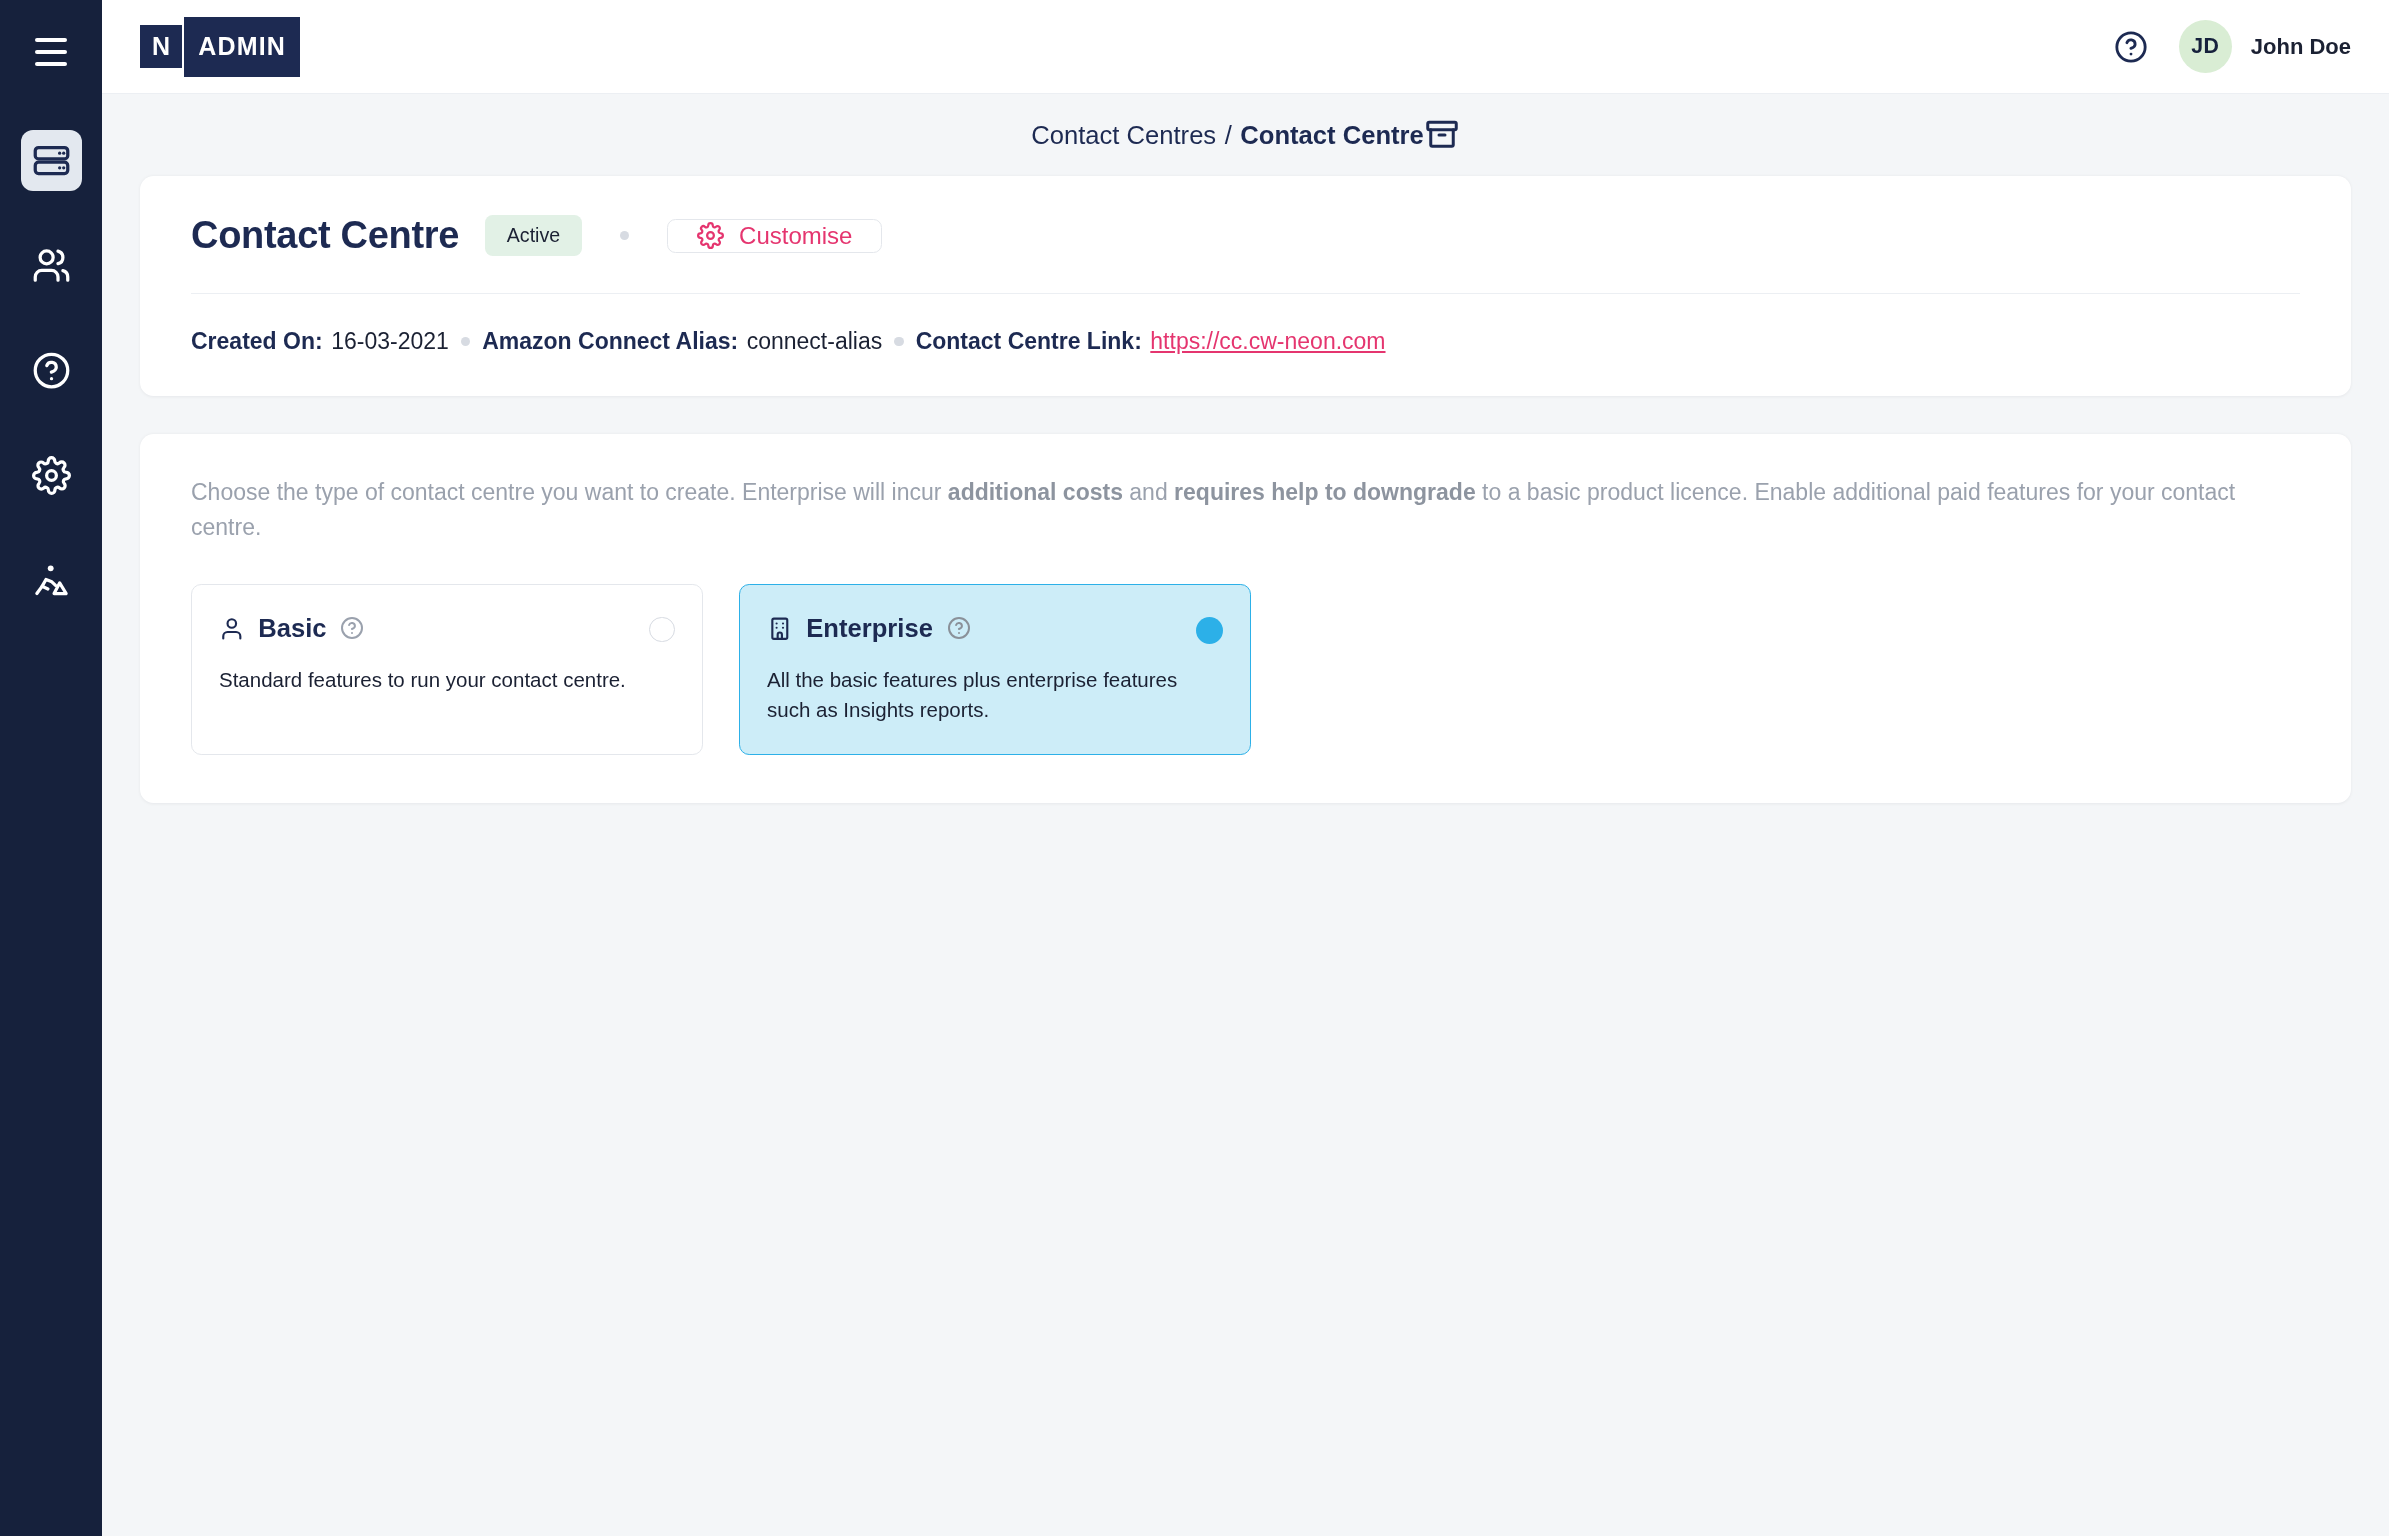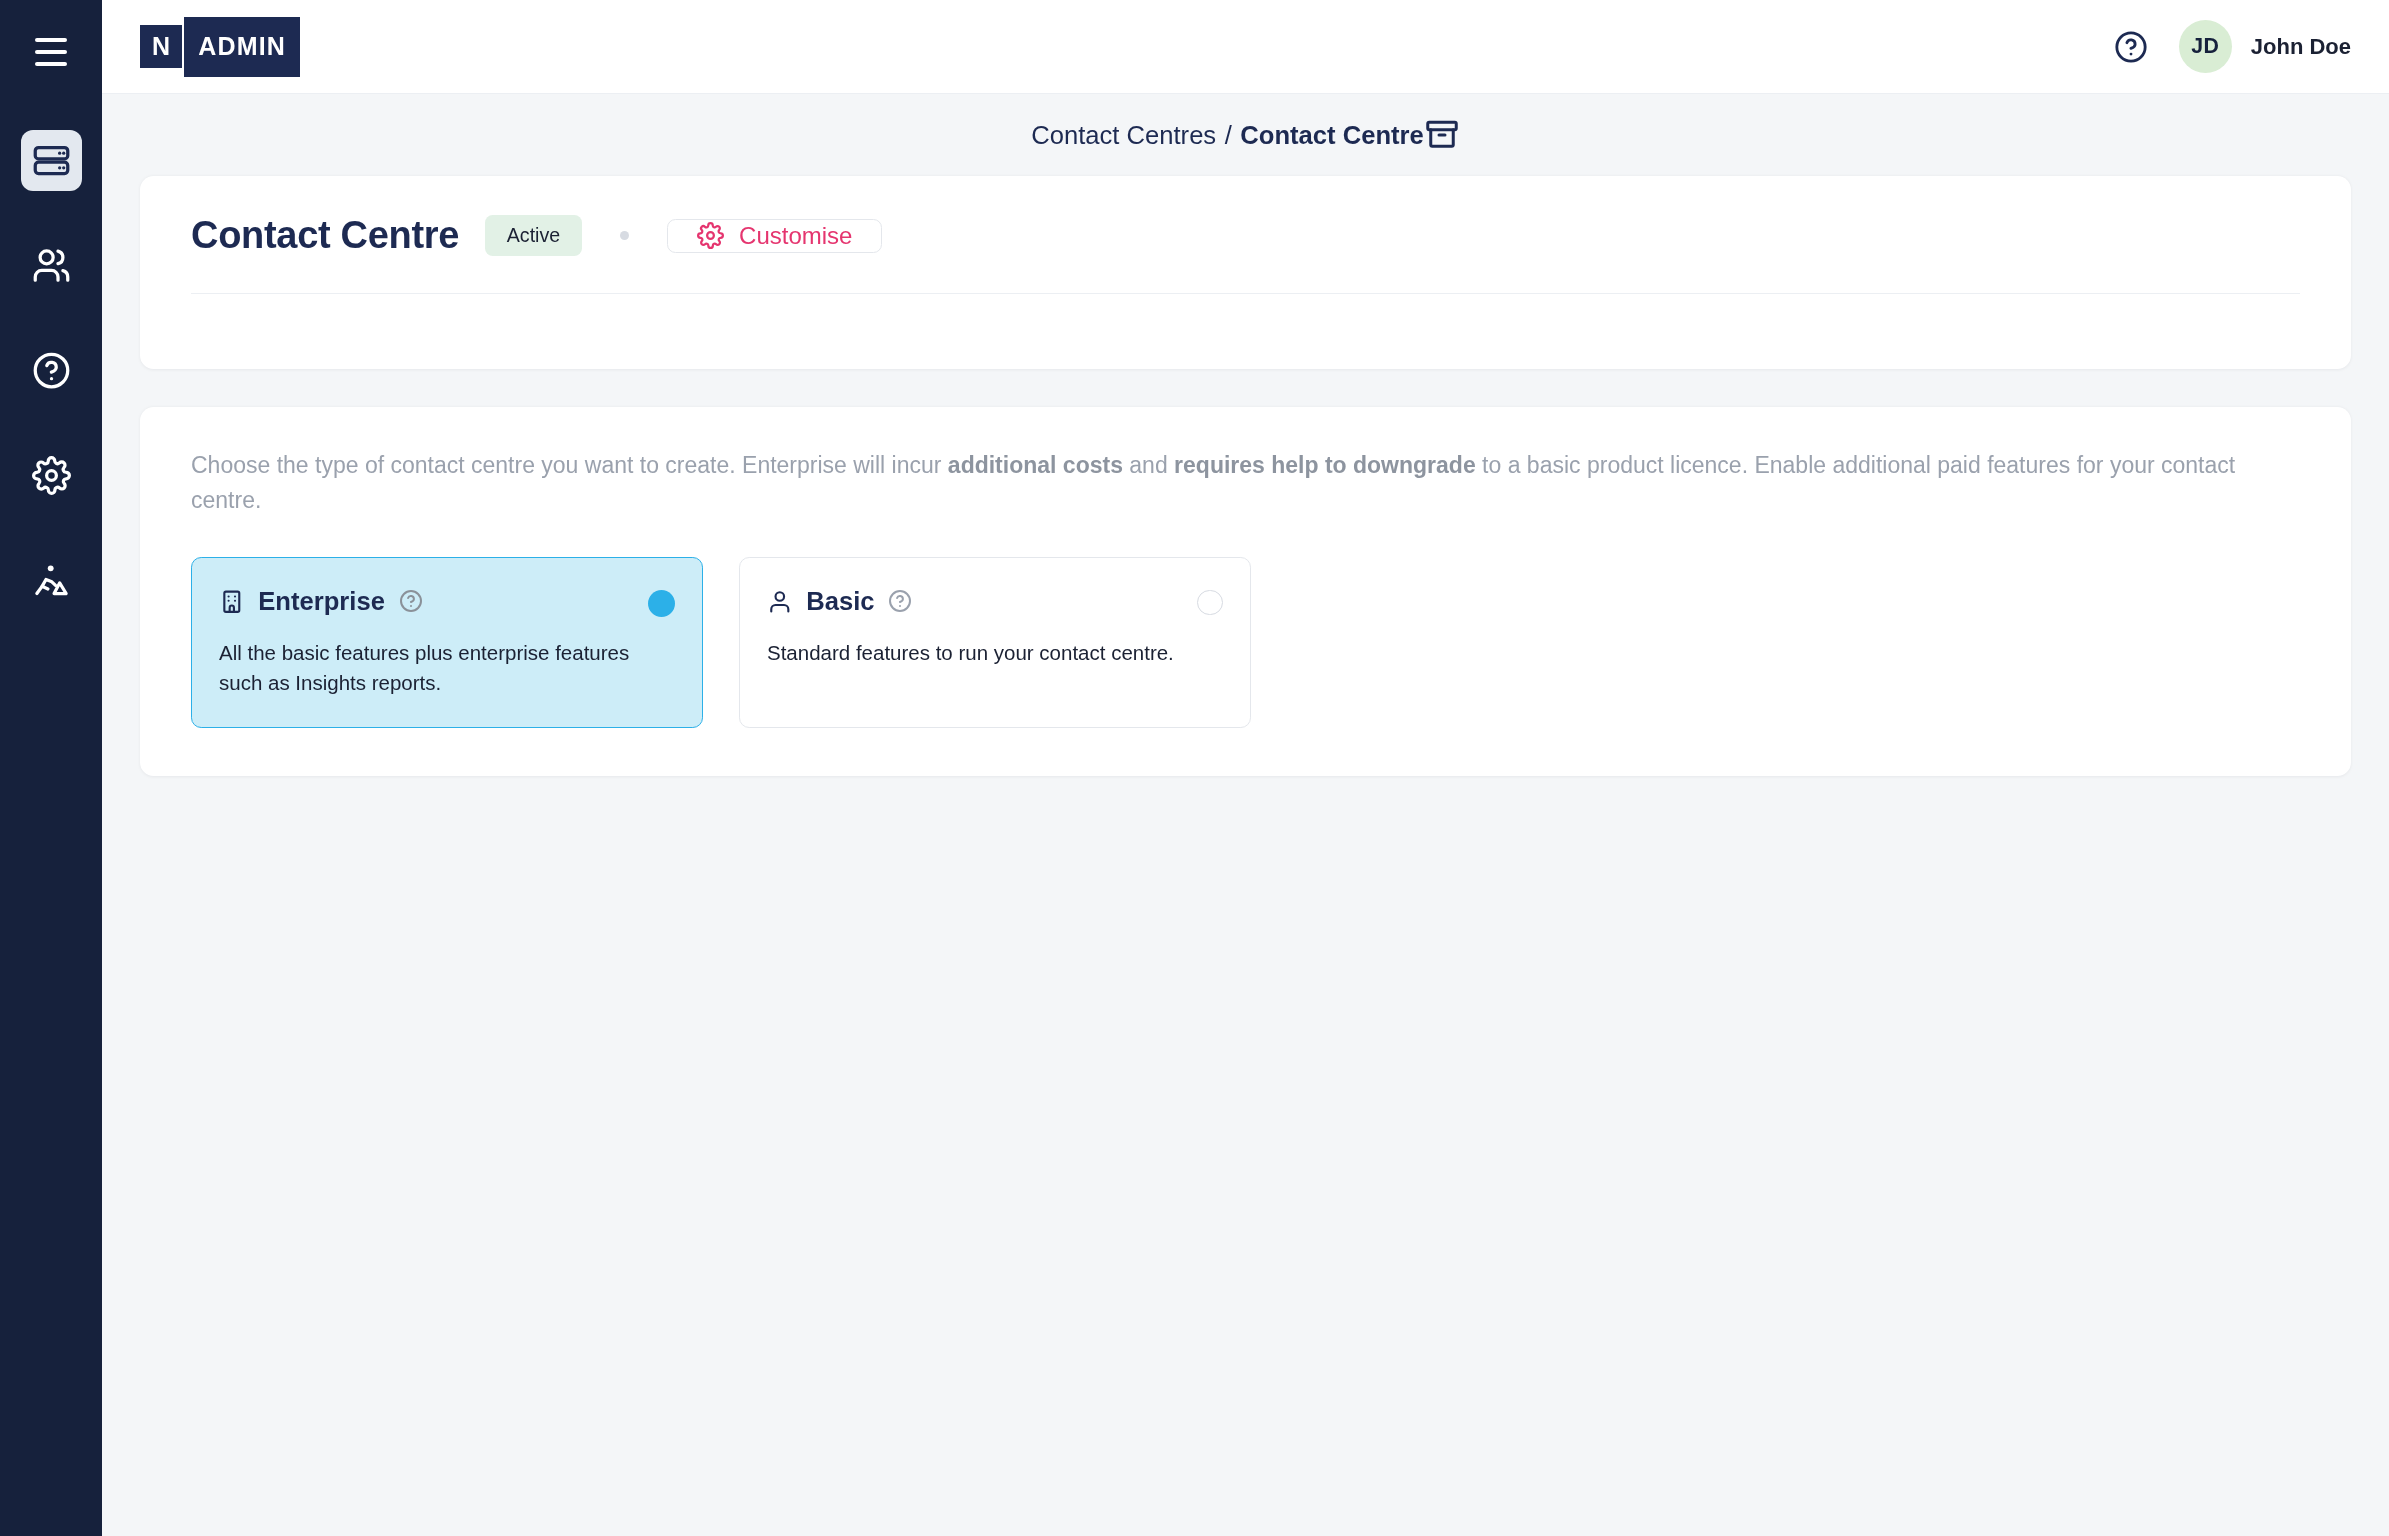--- a/index.html
+++ b/index.html
@@ -446,30 +446,63 @@
             <svg width="27" height="27" viewBox="0 0 24 24" fill="none" stroke="#e5356f" stroke-width="2" stroke-linecap="round" stroke-linejoin="round">
               <circle cx="12" cy="12" r="3"></circle>
               <path d="M19.4 15a1.65 1.65 0 0 0 .33 1.82l.06.06a2 2 0 1 1-2.83 2.83l-.06-.06a1.65 1.65 0 0 0-1.82-.33 1.65 1.65 0 0 0-1 1.51V21a2 2 0 0 1-4 0v-.09A1.65 1.65 0 0 0 9 19.4a1.65 1.65 0 0 0-1.82.33l-.06.06a2 2 0 1 1-2.83-2.83l.06-.06a1.65 1.65 0 0 0 .33-1.82 1.65 1.65 0 0 0-1.51-1H3a2 2 0 0 1 0-4h.09A1.65 1.65 0 0 0 4.6 9a1.65 1.65 0 0 0-.33-1.82l-.06-.06a2 2 0 1 1 2.83-2.83l.06.06a1.65 1.65 0 0 0 1.82.33H9a1.65 1.65 0 0 0 1-1.51V3a2 2 0 0 1 4 0v.09a1.65 1.65 0 0 0 1 1.51 1.65 1.65 0 0 0 1.82-.33l.06-.06a2 2 0 1 1 2.83 2.83l-.06.06a1.65 1.65 0 0 0-.33 1.82V9a1.65 1.65 0 0 0 1.51 1H21a2 2 0 0 1 0 4h-.09a1.65 1.65 0 0 0-1.51 1z"></path>
             </svg>
             <span class="btn-outline-label">Customise</span>
           </div>
         </div>
 
         <div class="divider"></div>
 
+        <div class="meta-row">
+
+          <span class="meta-label">Created On:</span>
+          <span class="meta-value">16-03-2021</span>
+
+          <span class="dot-sep"></span>
+
+          <span class="meta-label">Amazon Connect Alias:</span>
+          <span class="meta-value">connect-alias</span>
+
+          <span class="dot-sep"></span>
+
+          <span class="meta-label">Contact Centre Link:</span>
+          <span class="meta-link">https://cc.cw-neon.com</span>
+
+        </div>
       </section>
 
       <section class="card card-product">
 
 
         <p class="section-desc">
           <span>Choose the type of contact centre you want to create. Enterprise will incur </span><b>additional costs</b><span> and </span><b>requires help to downgrade</b><span> to a basic product licence. Enable additional paid features for your contact centre.</span>
         </p>
 
         <div class="product-grid">
+
+          <div class="product-card">
+            <div class="product-head">
+              <svg width="25.6" height="25.6" viewBox="0 0 24 24" fill="none" stroke="#1d2a52" stroke-width="2" stroke-linecap="round" stroke-linejoin="round">
+                <path d="M20 21v-2a4 4 0 0 0-4-4H8a4 4 0 0 0-4 4v2"></path>
+                <circle cx="12" cy="7" r="4"></circle>
+              </svg>
+              <span class="product-name">Basic</span>
+              <svg width="24" height="24" viewBox="0 0 24 24" fill="none" stroke="#9aa1ad" stroke-width="2" stroke-linecap="round" stroke-linejoin="round">
+                <circle cx="12" cy="12" r="10"></circle>
+                <path d="M9.09 9a3 3 0 0 1 5.83 1c0 2-3 3-3 3"></path>
+                <line x1="12" y1="17" x2="12.01" y2="17"></line>
+              </svg>
+            </div>
+            <div class="product-desc">Standard features to run your contact centre.</div>
+            <div class="radio"></div>
+          </div>
 
           <div class="product-card selected">
             <div class="product-head">
               <svg width="25.6" height="25.6" viewBox="0 0 24 24" fill="none" stroke="#1d2a52" stroke-width="2" stroke-linecap="round" stroke-linejoin="round">
                 <rect x="5" y="2.5" width="14" height="19" rx="1.5"></rect>
                 <line x1="9" y1="7" x2="9.01" y2="7"></line>
                 <line x1="15" y1="7" x2="15.01" y2="7"></line>
                 <line x1="9" y1="11" x2="9.01" y2="11"></line>
                 <line x1="15" y1="11" x2="15.01" y2="11"></line>
                 <path d="M10 21.5v-4a2 2 0 0 1 4 0v4"></path>
@@ -478,36 +511,19 @@
               <svg width="24" height="24" viewBox="0 0 24 24" fill="none" stroke="#8a9199" stroke-width="2" stroke-linecap="round" stroke-linejoin="round">
                 <circle cx="12" cy="12" r="10"></circle>
                 <path d="M9.09 9a3 3 0 0 1 5.83 1c0 2-3 3-3 3"></path>
                 <line x1="12" y1="17" x2="12.01" y2="17"></line>
               </svg>
             </div>
             <div class="product-desc">All the basic features plus enterprise features such as Insights reports.</div>
             <div class="radio checked"></div>
           </div>
 
-          <div class="product-card">
-            <div class="product-head">
-              <svg width="25.6" height="25.6" viewBox="0 0 24 24" fill="none" stroke="#1d2a52" stroke-width="2" stroke-linecap="round" stroke-linejoin="round">
-                <path d="M20 21v-2a4 4 0 0 0-4-4H8a4 4 0 0 0-4 4v2"></path>
-                <circle cx="12" cy="7" r="4"></circle>
-              </svg>
-              <span class="product-name">Basic</span>
-              <svg width="24" height="24" viewBox="0 0 24 24" fill="none" stroke="#9aa1ad" stroke-width="2" stroke-linecap="round" stroke-linejoin="round">
-                <circle cx="12" cy="12" r="10"></circle>
-                <path d="M9.09 9a3 3 0 0 1 5.83 1c0 2-3 3-3 3"></path>
-                <line x1="12" y1="17" x2="12.01" y2="17"></line>
-              </svg>
-            </div>
-            <div class="product-desc">Standard features to run your contact centre.</div>
-            <div class="radio"></div>
-          </div>
-
         </div>
       </section>
 
     </div>
   </div>
 </div>
 
 
 </body></html>

